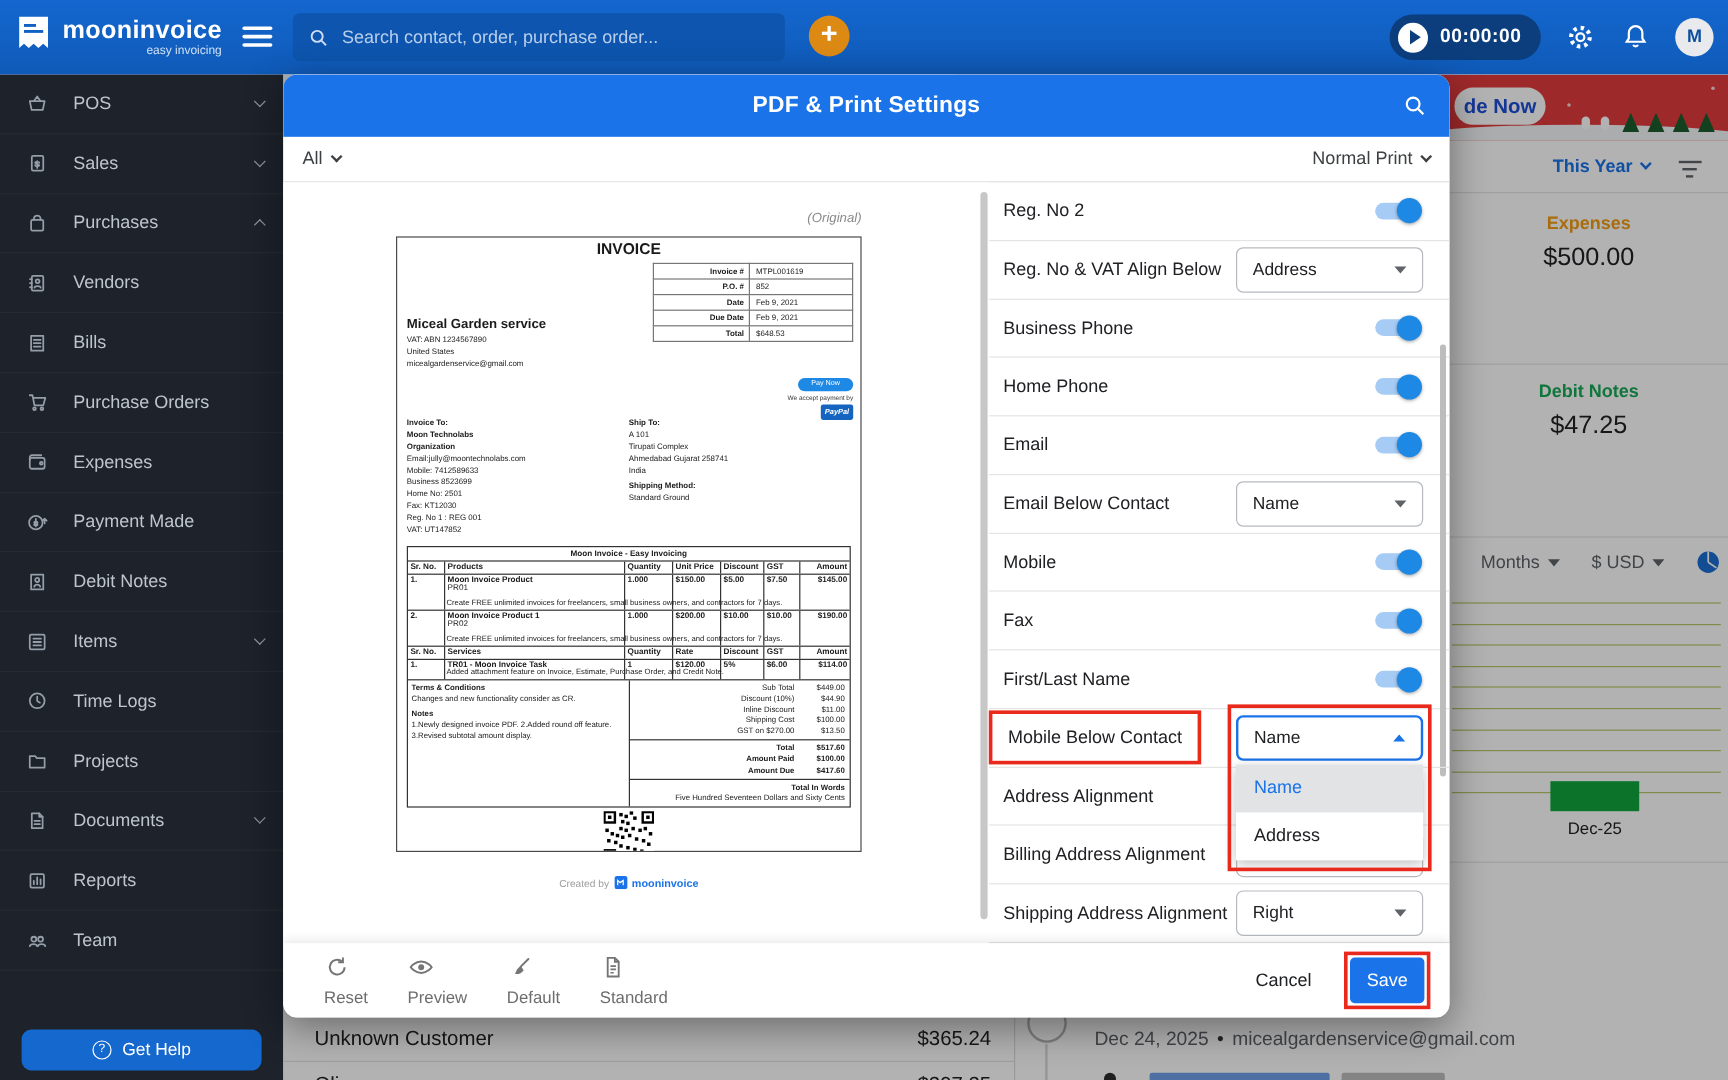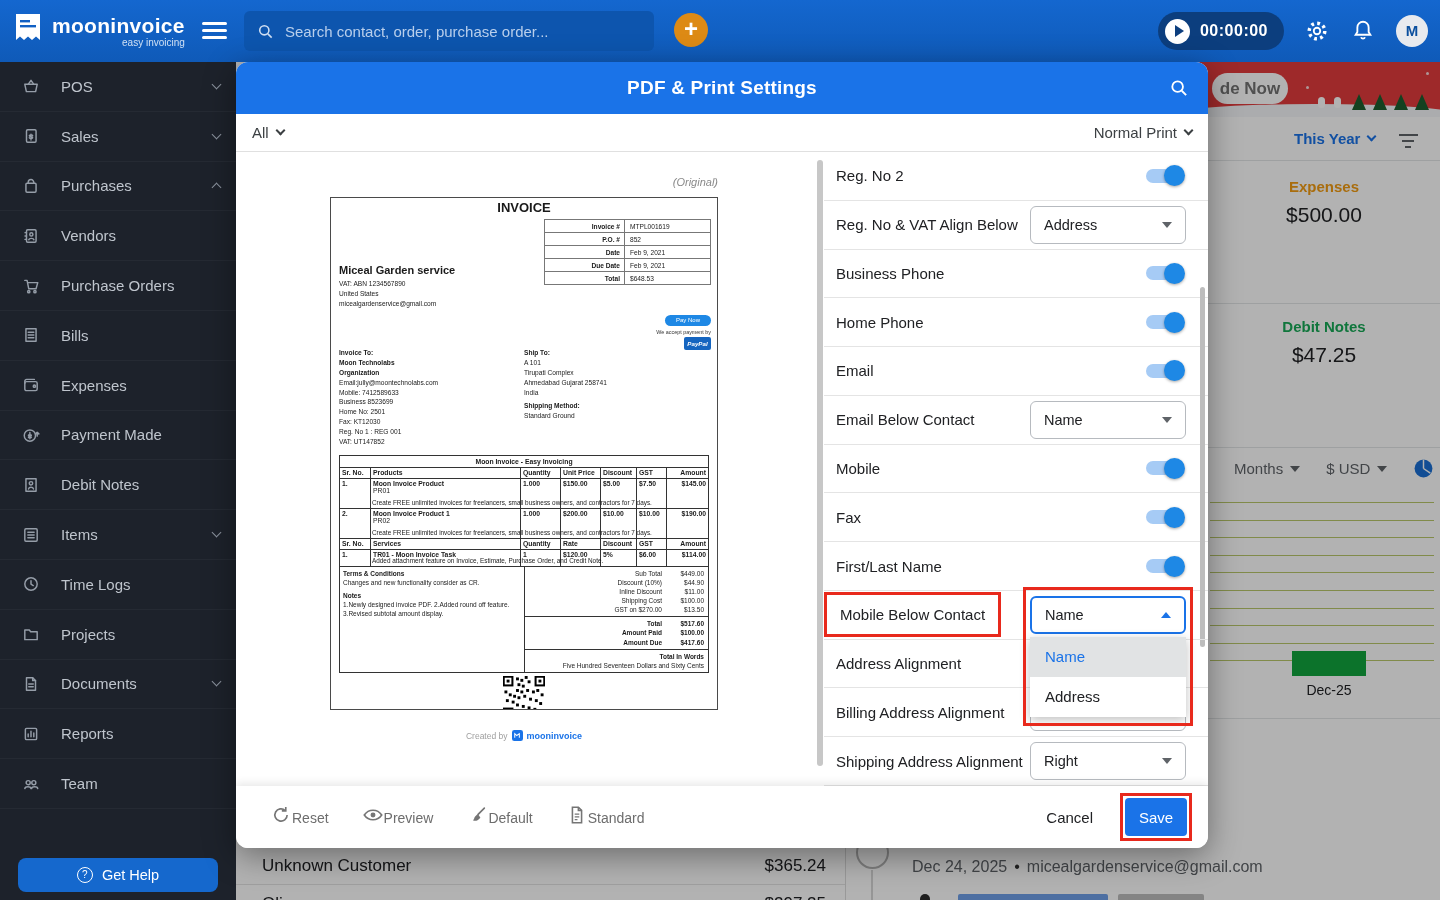--- a/index.html
+++ b/index.html
@@ -35,21 +35,21 @@
   .side-item.active .side-icon{color:#fff;}
   .s-chev{width:7px;height:7px;border-right:1.7px solid #8b939e;border-bottom:1.7px solid #8b939e;margin-left:auto;}
   .s-chev.down{transform:rotate(45deg);margin-top:-4px;}
   .s-chev.up{transform:rotate(-135deg);margin-top:4px;}
   .get-help{position:absolute;left:18px;right:18px;bottom:8px;height:34px;border-radius:8px;background:#1568cd;color:#fff;display:flex;align-items:center;justify-content:center;gap:9px;font-size:14.5px;cursor:pointer;}
   .q-icon{width:16px;height:16px;border:1.4px solid #fff;border-radius:50%;font-size:10px;line-height:14px;text-align:center;}
 
   
   .content{position:absolute;left:236px;top:62px;width:1204px;height:838px;background:#fff;overflow:hidden;z-index:1;}
   .banner{position:absolute;left:560px;top:0;width:644px;height:55px;background:#e23b3d;overflow:hidden;}
-  .banner-btn{position:absolute;left:416px;top:11px;width:76px;height:31px;background:#fff;border-radius:16px;color:#737373;font-weight:bold;font-size:17px;text-align:center;line-height:31px;}
+  .banner-btn{position:absolute;left:416px;top:11px;width:76px;height:31px;background:#fff;border-radius:16px;color:#1d4ed8;font-weight:bold;font-size:17px;text-align:center;line-height:31px;}
   .snow{position:absolute;right:-20px;bottom:-9px;width:290px;height:22px;background:#f5f7f9;border-radius:50%;}
   .tree{position:absolute;bottom:7px;width:0;height:0;border-left:7px solid transparent;border-right:7px solid transparent;border-bottom:16px solid #1c5e2e;}
   .sman{position:absolute;bottom:9px;width:7px;height:11px;background:#fff;border-radius:4px;}
   .flake{position:absolute;width:3px;height:3px;border-radius:50%;background:rgba(255,255,255,.8);}
   .thisyear{position:absolute;left:1058px;top:68px;display:flex;align-items:center;gap:8px;font-size:15px;font-weight:bold;color:#1a73e8;}
   .chev{width:7px;height:7px;border-right:2px solid #1a73e8;border-bottom:2px solid #1a73e8;transform:rotate(45deg);margin-top:-4px;}
   .chev.dark{border-color:#3c4043;}
   .funnel{position:absolute;left:1162px;top:72px;width:20px;}
   .funnel i{display:block;height:2.4px;background:#5f6368;margin:0 auto 3.6px;}
   .funnel i:nth-child(1){width:19px;}.funnel i:nth-child(2){width:12px;}.funnel i:nth-child(3){width:6px;}
@@ -111,21 +111,21 @@
   .tri-up{width:0;height:0;border-left:5px solid transparent;border-right:5px solid transparent;border-bottom:6px solid #1a73e8;}
   .row-open{z-index:30;}
   .menu{position:absolute;left:0;top:41px;width:156px;background:#fff;box-shadow:0 3px 10px rgba(0,0,0,.25);z-index:5;}
   .opt{height:40px;display:flex;align-items:center;padding:0 15px;font-size:15px;color:#202124;cursor:pointer;}
   .opt.sel{background:#e1e3e4;color:#1a73e8;}
   .red-frame{position:absolute;left:-7px;top:-9px;width:calc(100% + 14px);height:139px;border:3px solid #e8291c;pointer-events:none;z-index:6;}
 
   
   .m-foot{position:absolute;left:0;right:0;bottom:0;height:62px;background:#fff;box-shadow:0 -3px 8px rgba(0,0,0,.09);display:flex;align-items:center;justify-content:space-between;padding:0 16px 0 34px;}
   .foot-actions{display:flex;gap:33px;}
-  .f-act{display:flex;flex-direction:row;align-items:center;cursor:pointer;}
+  .f-act{display:flex;flex-direction:column;align-items:flex-start;cursor:pointer;}
   .f-act svg{width:22px;height:22px;}
   .f-act span{font-size:14px;color:#6d6d6d;margin-top:1px;}
   .foot-right{display:flex;align-items:center;gap:27px;}
   .cancel{font-size:15px;color:#202124;cursor:pointer;}
   .save-wrap{border:3px solid #e8291c;padding:2px;}
   .save{width:62px;height:38px;background:#1a73e8;color:#fff;border:none;border-radius:4px;font-size:15px;font-family:"Liberation Sans",sans-serif;cursor:pointer;}
 
   
   .orig{position:absolute;left:94px;top:24px;width:388px;text-align:right;font-style:italic;color:#8a8a8a;font-size:11px;}
   .paper{position:absolute;left:94px;top:45px;width:388px;height:513px;border:1.5px solid #4a4a4a;background:#fff;color:#1a1a1a;overflow:hidden;}
@@ -265,35 +265,35 @@
               <path d="M4 5h-1.3M4 8h-1.3M4 11h-1.3"></path>
               <circle cx="8.3" cy="6.6" r="1.4"></circle>
               <path d="M6 11.3c.4-1.6 4.2-1.6 4.6 0"></path>
             </svg>
           </span>
           <span class="side-label">Vendors</span>
         </div>
         <div class="side-item">
           <span class="side-icon">
             <svg viewBox="0 0 16 16" fill="none" stroke="currentColor" stroke-width="1.3" stroke-linejoin="round" stroke-linecap="round">
+              <rect x="3.5" y="2.5" width="9" height="11"></rect>
+              <path d="M5.5 5.5h5M5.5 8h5M5.5 10.5h5"></path>
+            </svg>
+          </span>
+          <span class="side-label">Bills</span>
+        </div>
+        <div class="side-item">
+          <span class="side-icon">
+            <svg viewBox="0 0 16 16" fill="none" stroke="currentColor" stroke-width="1.3" stroke-linejoin="round" stroke-linecap="round">
               <circle cx="6" cy="13" r="1"></circle>
               <circle cx="11.5" cy="13" r="1"></circle>
               <path d="M2.5 3h2l1.5 7.5h6.5L14 5H5"></path>
             </svg>
           </span>
           <span class="side-label">Purchase Orders</span>
-        </div>
-        <div class="side-item">
-          <span class="side-icon">
-            <svg viewBox="0 0 16 16" fill="none" stroke="currentColor" stroke-width="1.3" stroke-linejoin="round" stroke-linecap="round">
-              <rect x="3.5" y="2.5" width="9" height="11"></rect>
-              <path d="M5.5 5.5h5M5.5 8h5M5.5 10.5h5"></path>
-            </svg>
-          </span>
-          <span class="side-label">Bills</span>
         </div>
         <div class="side-item">
           <span class="side-icon">
             <svg viewBox="0 0 16 16" fill="none" stroke="currentColor" stroke-width="1.3" stroke-linejoin="round" stroke-linecap="round">
               <rect x="2.5" y="5" width="11" height="8" rx="1.5"></rect>
               <path d="M2.5 6.5V4.6A1.6 1.6 0 0 1 4.1 3H11"></path>
               <circle cx="11" cy="9" r="1"></circle>
             </svg>
           </span>
           <span class="side-label">Expenses</span>

